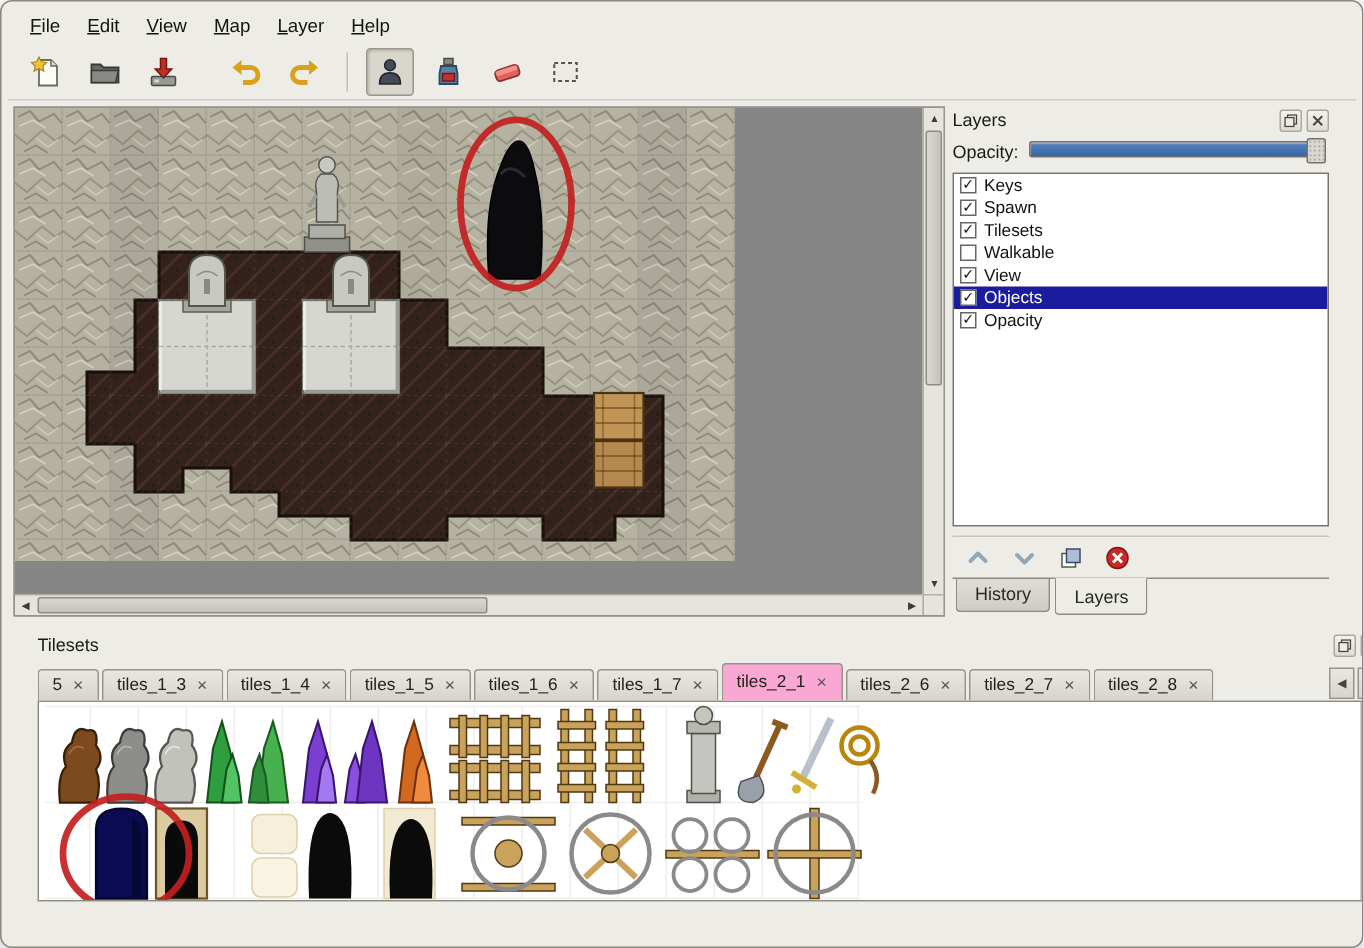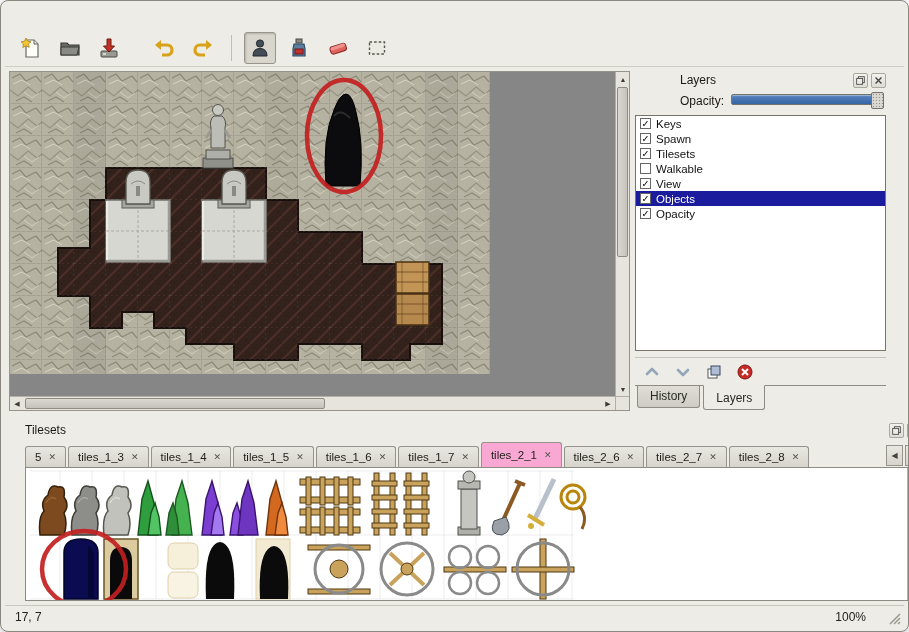--- a/index.html
+++ b/index.html
@@ -30,21 +30,21 @@
   .step{position:absolute;width:14px;height:14px;display:flex;align-items:center;justify-content:center;
         font-size:7px;color:#3c3c36;}
   .sb-h .s1{left:0;top:0;} .sb-h .s2{right:0;top:0;}
   .sb-v .s1{top:0;left:0;} .sb-v .s2{bottom:0;left:0;}
   .thumb{position:absolute;background:linear-gradient(180deg,#dad8d0,#c4c2ba);border:1px solid #8e8c82;border-radius:2px;}
   .sb-h .thumb{top:1px;bottom:1px;}
   .sb-v .thumb{left:1px;right:1px;background:linear-gradient(90deg,#dad8d0,#c4c2ba);}
   .sb-corner{position:absolute;right:0;bottom:0;width:14px;height:14px;background:#e6e4dc;
              border-left:1px solid #b2b0a6;border-top:1px solid #b2b0a6;}
   
-  .layers-panel{position:absolute;left:634px;top:70px;width:251px;height:340px;padding-left:45px;}
+  .layers-panel{position:absolute;left:634px;top:70px;width:251px;height:340px;}
   .panel-header{display:flex;align-items:center;height:18px;}
   .panel-title{font-size:12px;color:#1a1a14;flex:1;}
   .win-icon{width:15px;height:15px;border:1px solid #aaa89e;border-radius:2px;margin-left:3px;
             background:linear-gradient(#f4f2ec,#dedcd4);display:flex;align-items:center;justify-content:center;}
   .opacity-row{display:flex;align-items:flex-start;margin-top:5px;height:18px;}
   .op-label{font-size:12px;margin-right:7px;color:#1a1a14;}
   .slider{position:relative;flex:1;height:11px;border:1px solid #74726a;border-radius:2px;
           background:linear-gradient(180deg,#5b83c0,var(--slider-blue,#3465a4));
           box-shadow:inset 0 1px 1px rgba(255,255,255,.4);margin-right:2px;}
   .slider-handle{position:absolute;right:-1px;top:-3px;width:13px;height:17px;border:1px solid #74726a;
@@ -87,20 +87,28 @@
           font-size:12px;color:#22221c;border-top:1px solid #c9c7bd;padding:0 10px;}
   .flex-sp{flex:1;}
   .zoom{margin-right:28px;}
   .grip{position:absolute;right:3px;bottom:2px;}
 </style>
 </head>
 <body>
 
 <div class="window">
 
+  <div class="menubar">
+      <span class="menu-item">File</span>
+      <span class="menu-item">Edit</span>
+      <span class="menu-item">View</span>
+      <span class="menu-item">Map</span>
+      <span class="menu-item">Layer</span>
+      <span class="menu-item">Help</span>
+    </div>
 
   <div class="toolbar">
     <div class="tbtn">
       <svg viewBox="0 0 24 24" width="24" height="24">
         <path d="M7,4 H15 L19,8 V21 H7 Z" fill="#fdfdf8" stroke="#6a6a62" stroke-width="1.2"></path>
         <path d="M15,4 L15,8 L19,8" fill="#e0e0d6" stroke="#6a6a62" stroke-width="1"></path>
         <path d="M7,2 L8.6,5.2 L12,5.8 L9.5,8 L10.2,11.4 L7,9.8 L3.8,11.4 L4.5,8 L2,5.8 L5.4,5.2 Z" fill="#f2c431" stroke="#a8831a" stroke-width="0.8"></path>
       </svg>
     </div>
     <div class="tbtn">
@@ -531,21 +539,13 @@
         <ellipse cx="56" cy="100" rx="42" ry="38" fill="none" style="stroke:var(--annotation-red,#c22020)" stroke-width="4.5" opacity="0.92"></ellipse>
       </svg>
       <div class="ts-sb">
         <div class="step" style="top:0;left:0;">▲</div>
         <div class="step" style="bottom:0;left:0;">▼</div>
         <div class="thumb" style="top:15px;height:52px;left:1px;right:1px;"></div>
       </div>
     </div>
   </div>
 
-  <div class="statusbar">
-    <span>17, 7</span>
-    <span class="flex-sp"></span>
-    <span class="zoom">100%</span>
-    <svg class="grip" width="14" height="14" viewBox="0 0 14 14">
-      <path d="M13,3 L3,13 M13,7 L7,13 M13,11 L11,13" stroke="#9a988e" stroke-width="1.5"></path>
-    </svg>
-  </div>
 </div>
 
 </body></html>

